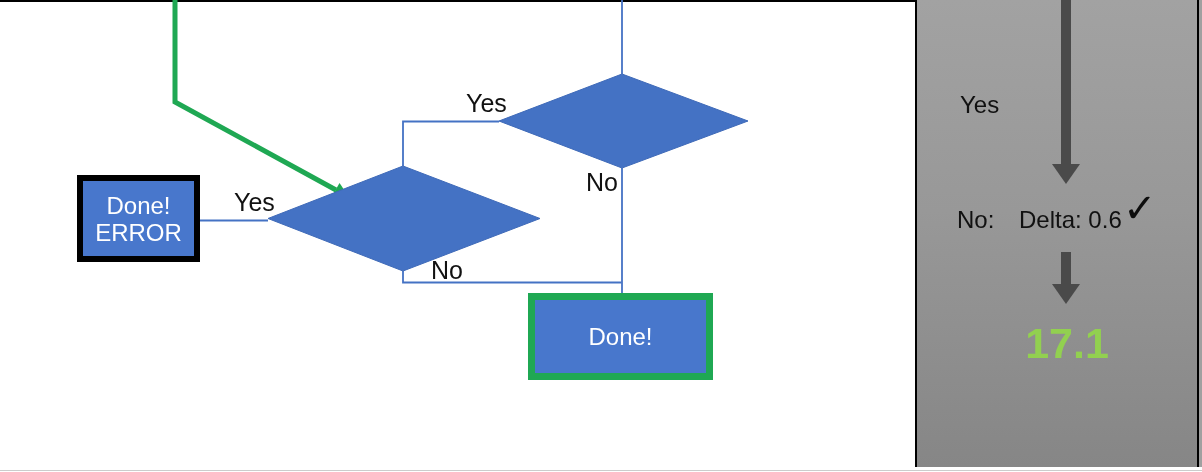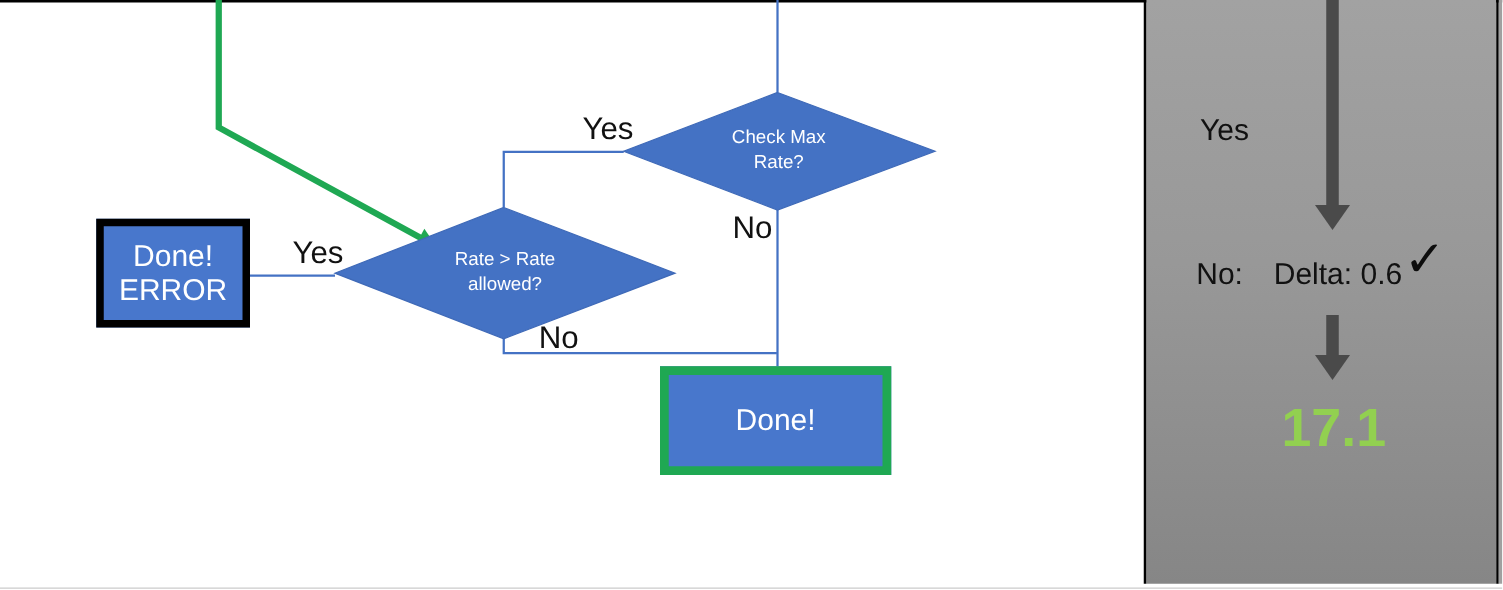--- a/index.html
+++ b/index.html
@@ -83,28 +83,20 @@
     <path class="conn" d="M499 121.5 L403 121.5 L403 166"></path>
     <path class="conn" d="M622 168 L622 293"></path>
     <path class="conn" d="M403 271 L403 282.5 L621.5 282.5"></path>
     <path class="conn" d="M200 220.5 L268 220.5"></path>
     <polyline class="green-line" points="175,0 175,102 336,190"></polyline>
     <polygon class="green-head" points="349,197 332,196.5 339.5,183"></polygon>
     <polygon class="diamond" points="622,74 748,121 622,168 499,121"></polygon>
     <polygon class="diamond" points="403,166 540,218.5 403,271 268,218.5"></polygon>
   </svg>
 
-  <div class="diamond-label" style="left:523px;top:100px;">
-    <span>Check Max</span>
-    <span>Rate?</span>
-  </div>
-  <div class="diamond-label" style="left:304px;top:198px;">
-    <span>Rate &gt; Rate</span>
-    <span>allowed?</span>
-  </div>
 
   <div class="edge-label" style="left:466px;top:91px;">Yes</div>
   <div class="edge-label" style="left:586px;top:170px;">No</div>
   <div class="edge-label" style="left:234px;top:190px;">Yes</div>
   <div class="edge-label" style="left:431px;top:258px;">No</div>
 
   <div class="flow-box box-error">
     <span>Done!</span>
     <span>ERROR</span>
   </div>

